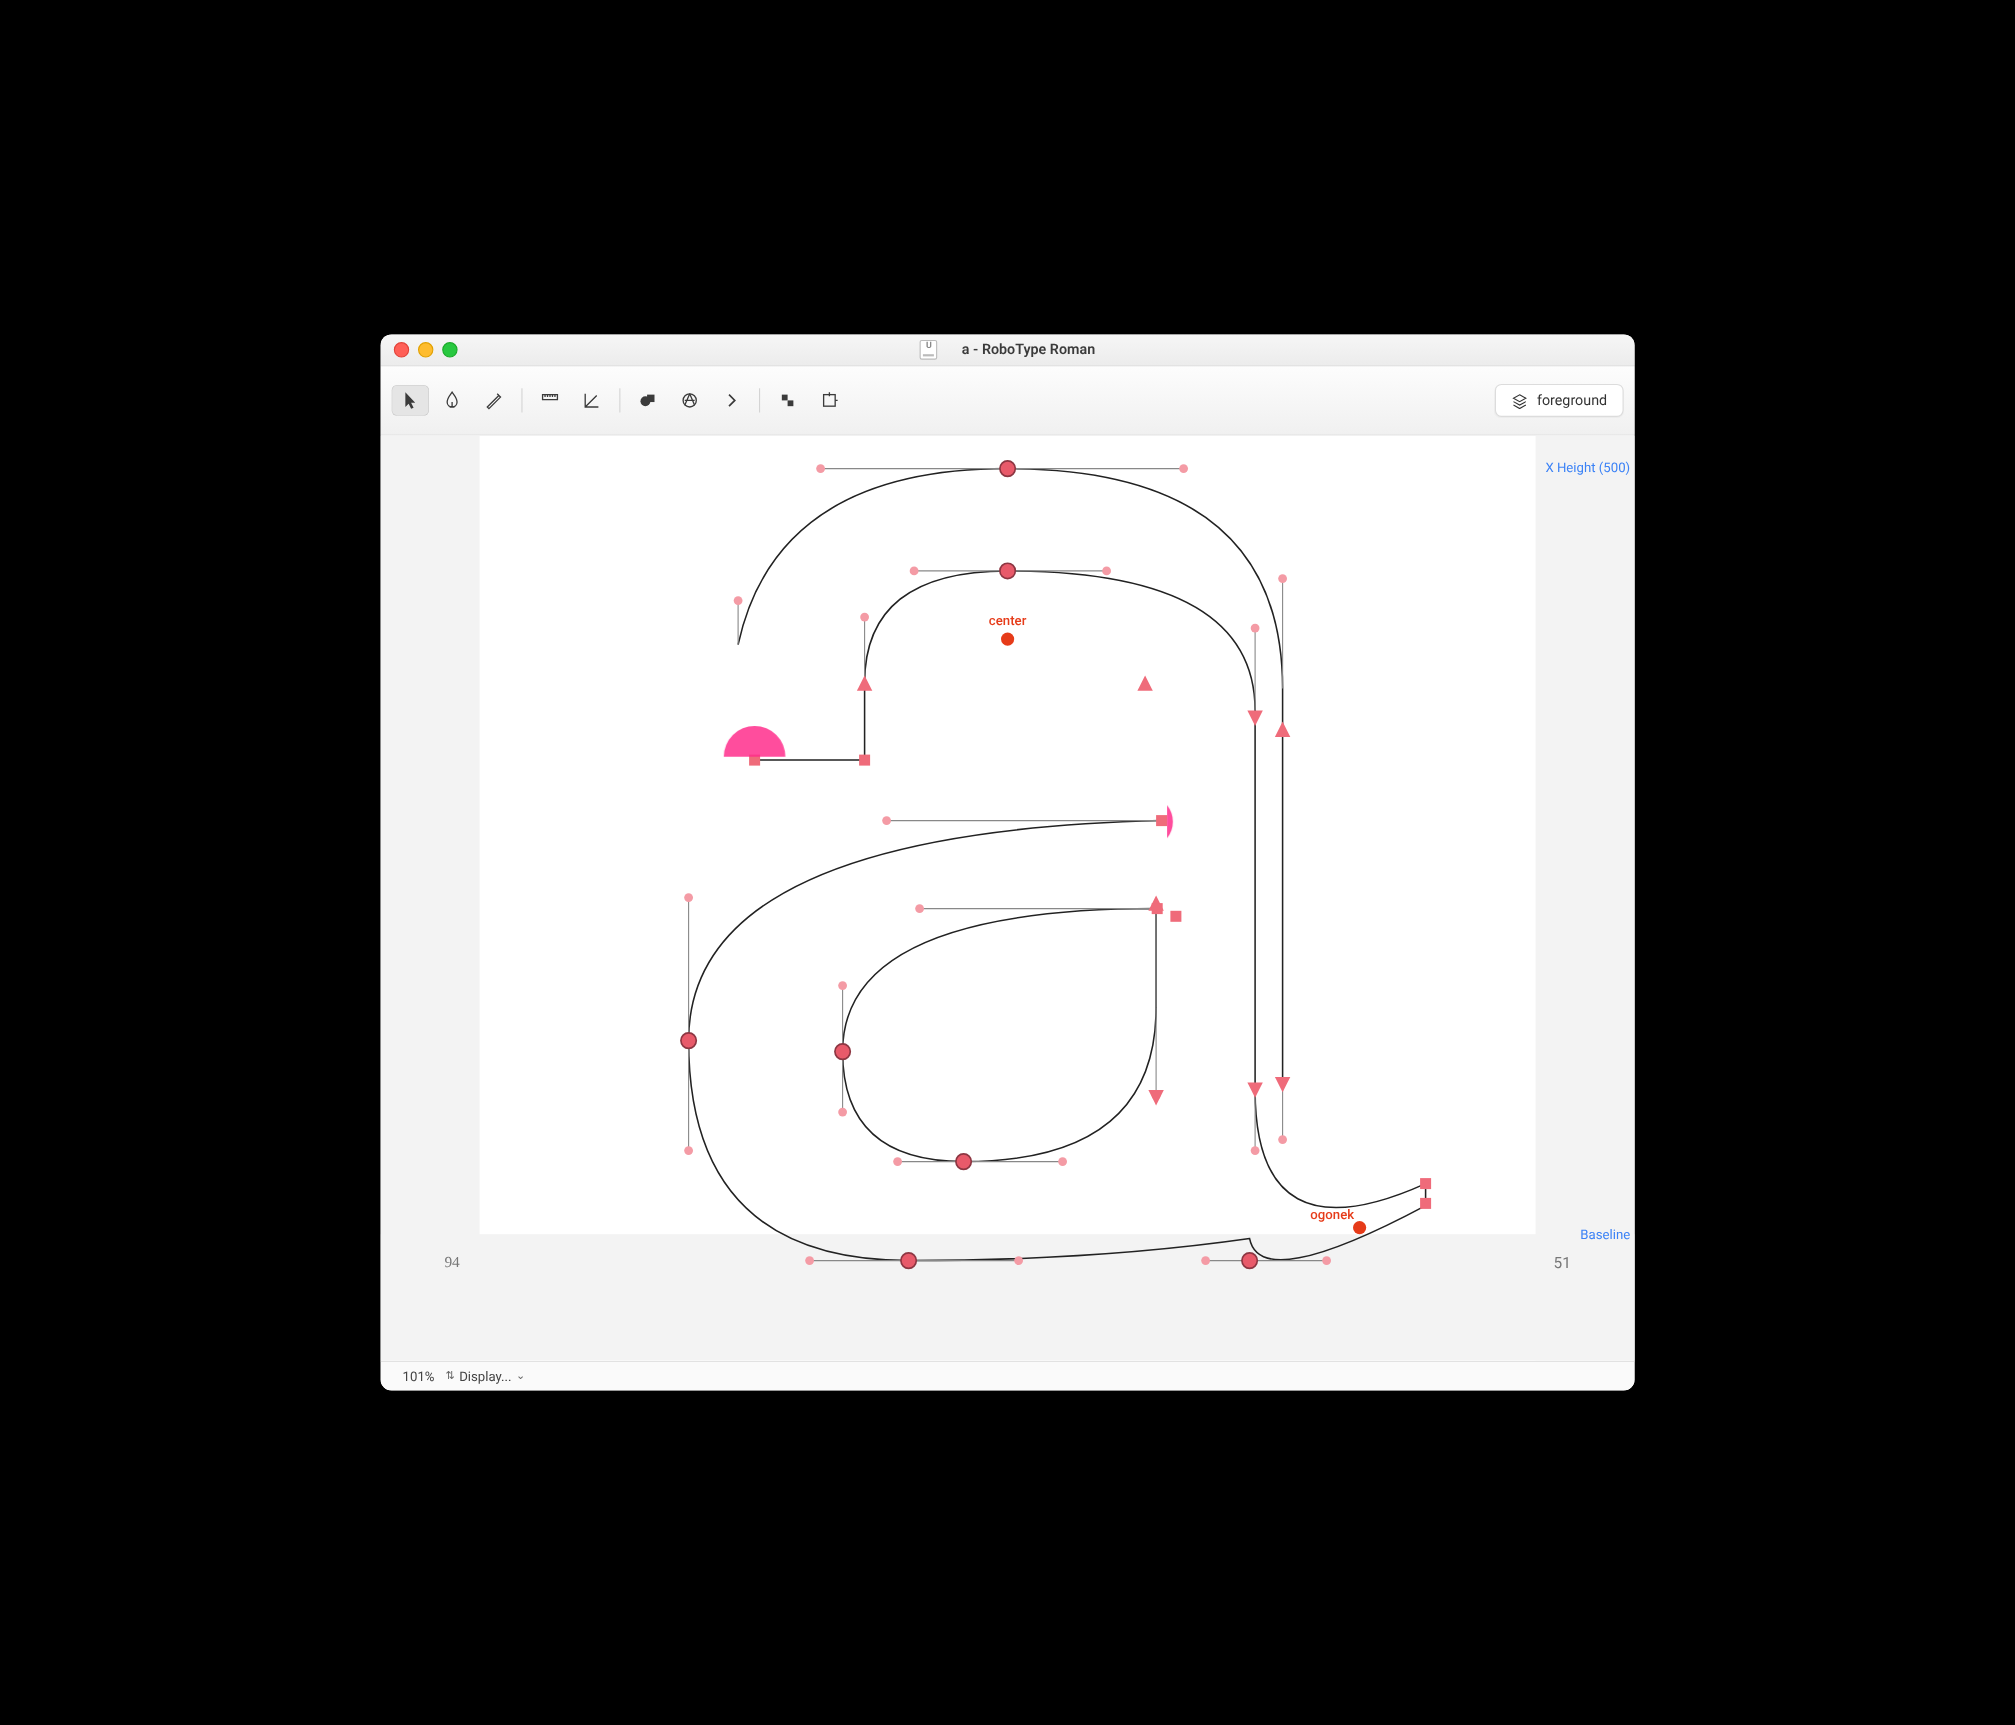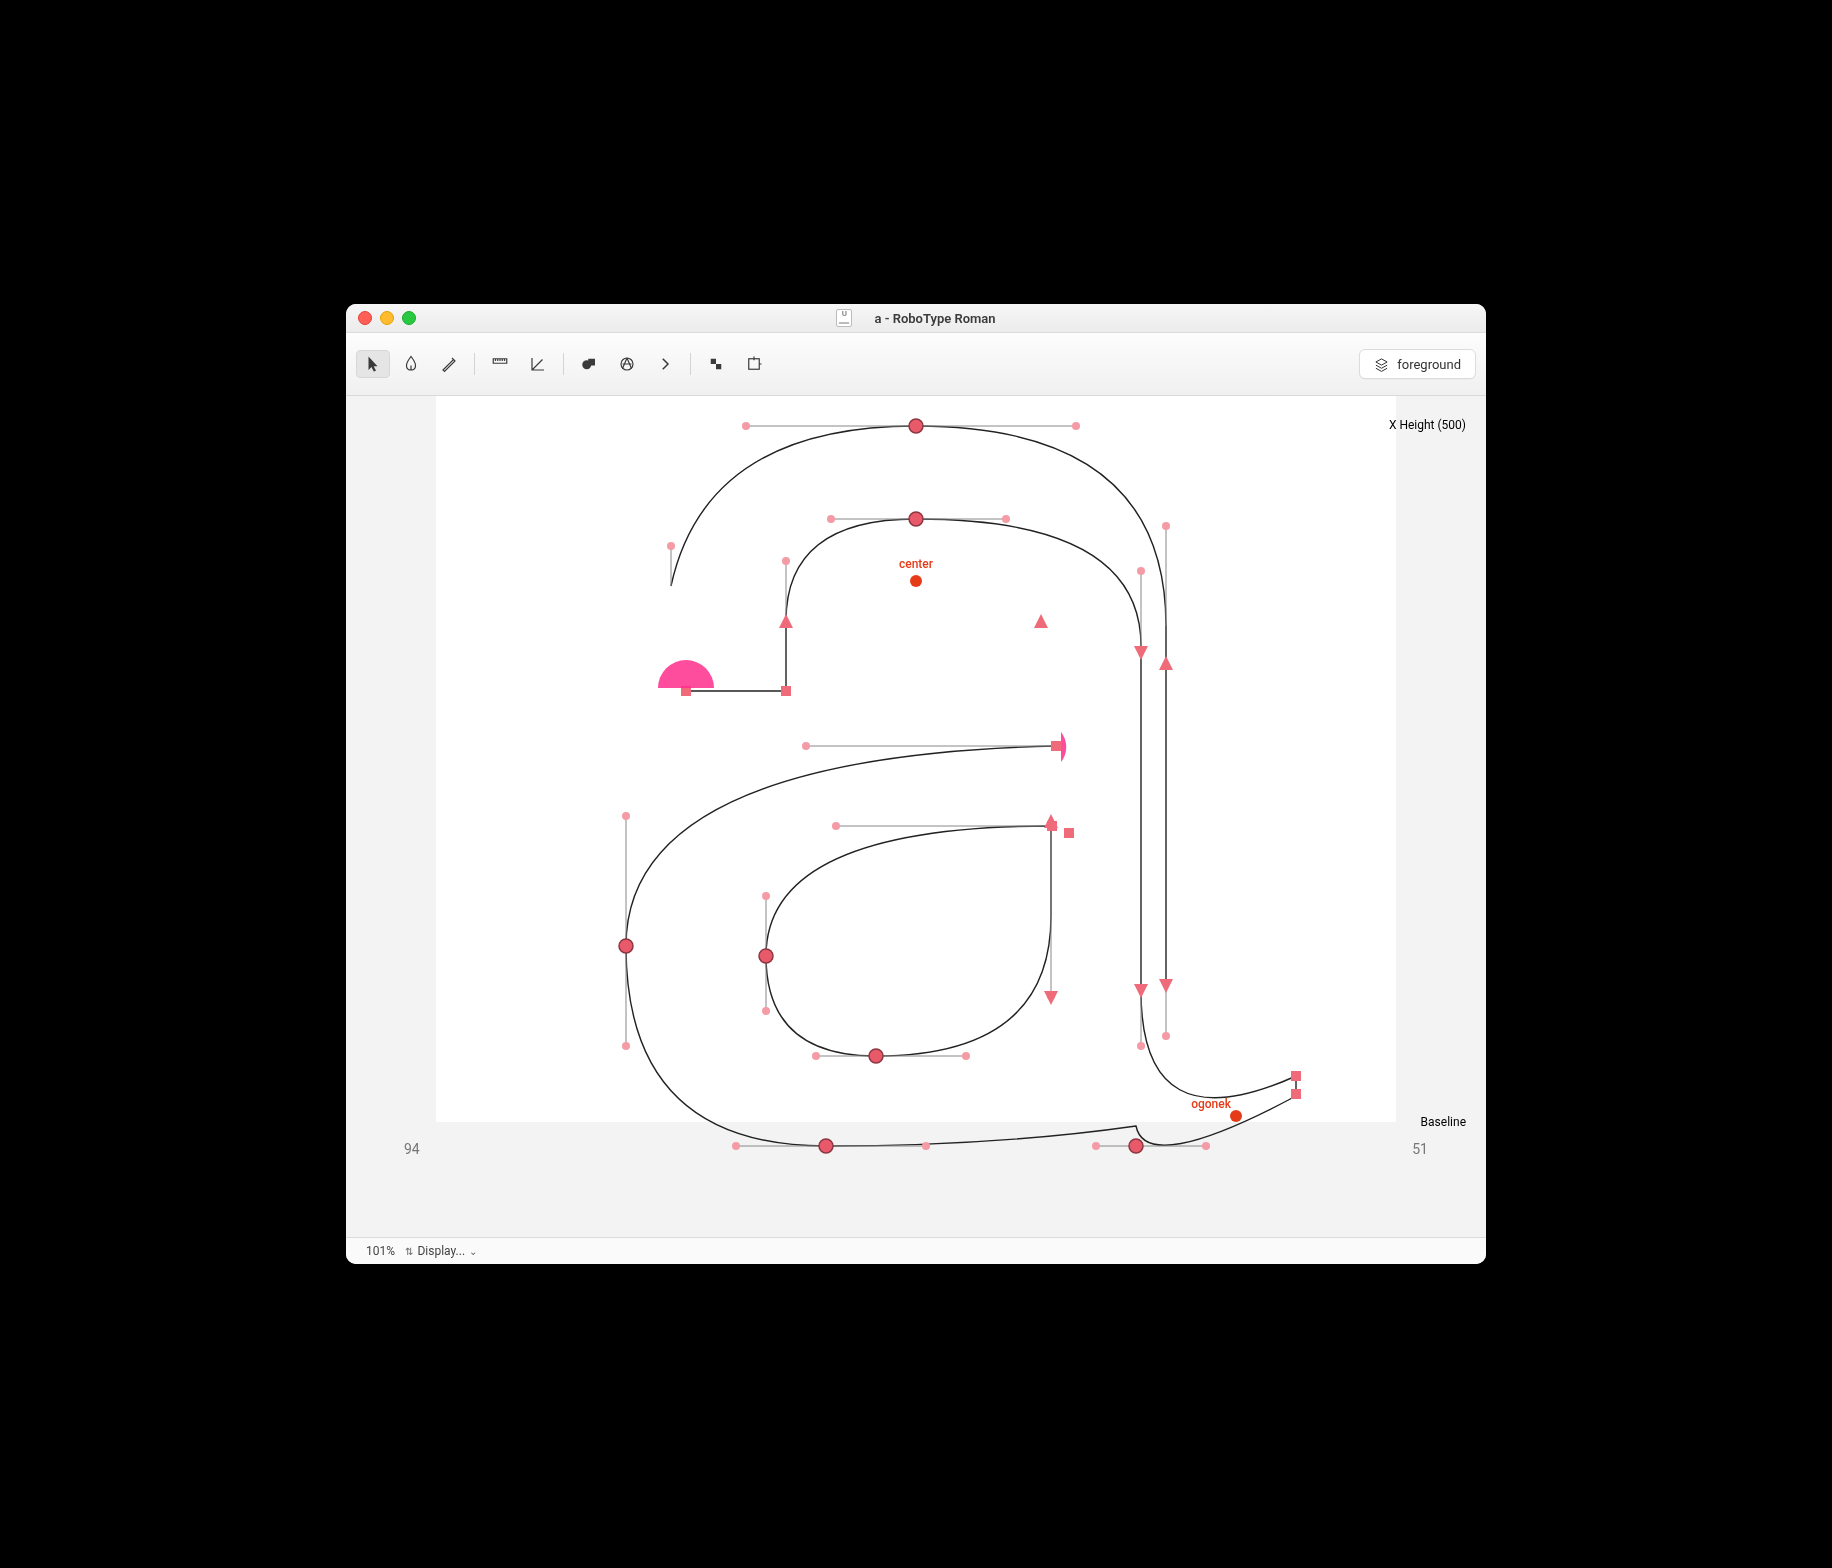--- a/index.html
+++ b/index.html
@@ -94,24 +94,24 @@
     position:absolute;top:0;bottom:0;width:90px;background:#f3f3f3;
   }
   .sidebearing.left{left:0;}
   .sidebearing.right{right:0;}
   .below-baseline{
     position:absolute;left:0;right:0;bottom:0;height:115px;background:#f3f3f3;
   }
   .sb-value{
     position:absolute;bottom:80px;font-size:14px;color:#777;
   }
-  .sb-value.left{left:58px;}
+  .sb-value.left{left:58px;font-family:Liberation Serif, serif;}
   .sb-value.right{right:58px;}
   .metric-label{
-    position:absolute;right:20px;font-size:12px;color:#000000;white-space:nowrap;
+    position:absolute;right:4px;font-size:12px;color:#3b82f6;white-space:nowrap;
   }
   .glyph-svg{
     position:absolute;left:90px;right:90px;top:0;bottom:0;
     pointer-events:none;
   }
   .anchor-label{
     font-size:12px;fill:#e63b19;font-weight:500;
   }
   
   .statusbar{

